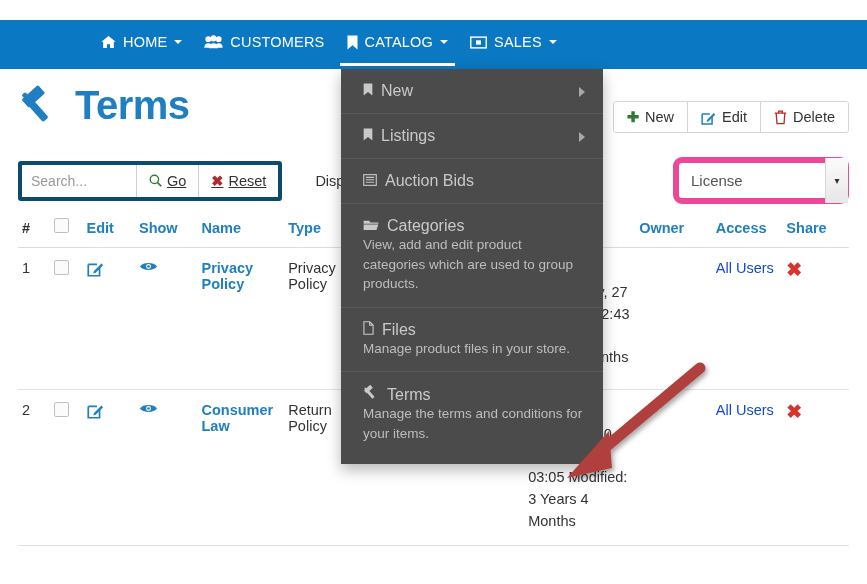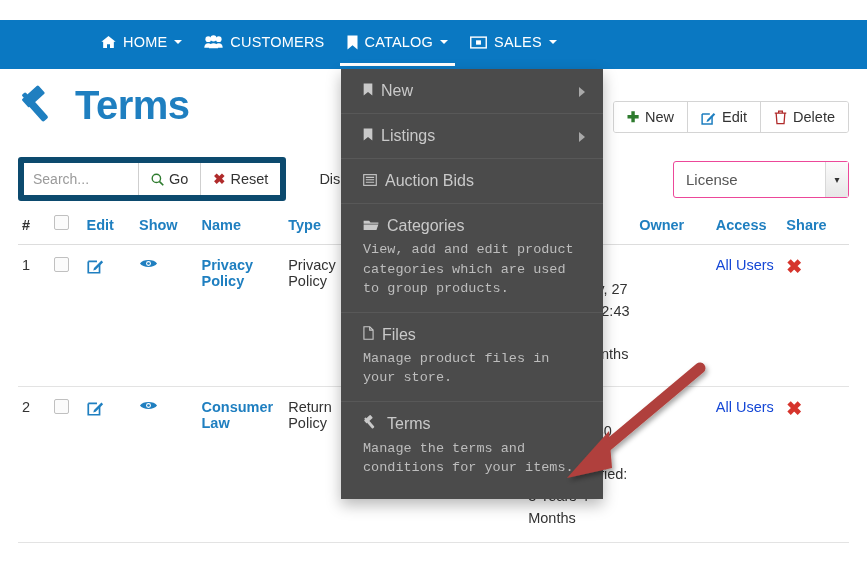--- a/index.html
+++ b/index.html
@@ -139,21 +139,21 @@
 
   
   .filter-bar {
     display: flex;
     align-items: center;
     margin-top: 24px;
     position: relative;
   }
   .search-group {
     display: flex;
-    border: 6px solid #0c4a6e;
+    border: 4px solid #0c4a6e;
     border-radius: 3px;
     overflow: hidden;
     background: #fff;
   }
   .search-input {
     border: none;
     outline: none;
     width: 96px;
     padding: 8px 9px;
     font-size: 14px;
@@ -166,37 +166,38 @@
     display: flex;
     align-items: center;
     gap: 5px;
     padding: 8px 12px;
     font-size: 14.5px;
     background: #fff;
     border-left: 1px solid #cfcfcf;
     cursor: pointer;
     white-space: nowrap;
     color: #333;
+    text-decoration: underline;
   }
   .display-label {
     margin-left: 33px;
     font-size: 14.5px;
     color: #333;
     white-space: nowrap;
   }
   .select-wrap {
     margin-left: auto;
     position: relative;
     width: 176px;
   }
   .select-box {
     width: 100%;
     box-sizing: border-box;
-    border: 1px solid #ec4899;
-    border-radius: 3px;
+    border: 6px solid #ec4899;
+    border-radius: 9px;
     background: #fff;
     padding: 9px 30px 9px 12px;
     font-size: 15px;
     color: #555;
     cursor: pointer;
     white-space: nowrap;
     overflow: hidden;
   }
   .select-arrow {
     position: absolute;
@@ -300,22 +301,20 @@
     color: #c9c9c9;
     font-size: 16px;
     display: flex;
     align-items: center;
     gap: 8px;
   }
   .dd-desc {
     color: #bdbdbd;
     font-size: 13.5px;
     line-height: 1.45;
-    margin-top: 5px;
-    font-family: Liberation Mono, monospace;
   }
   .dd-caret {
     position: absolute;
     right: 18px;
     top: 18px;
     width: 0; height: 0;
     border-top: 5px solid transparent;
     border-bottom: 5px solid transparent;
     border-left: 6px solid #a9a9a9;
   }

